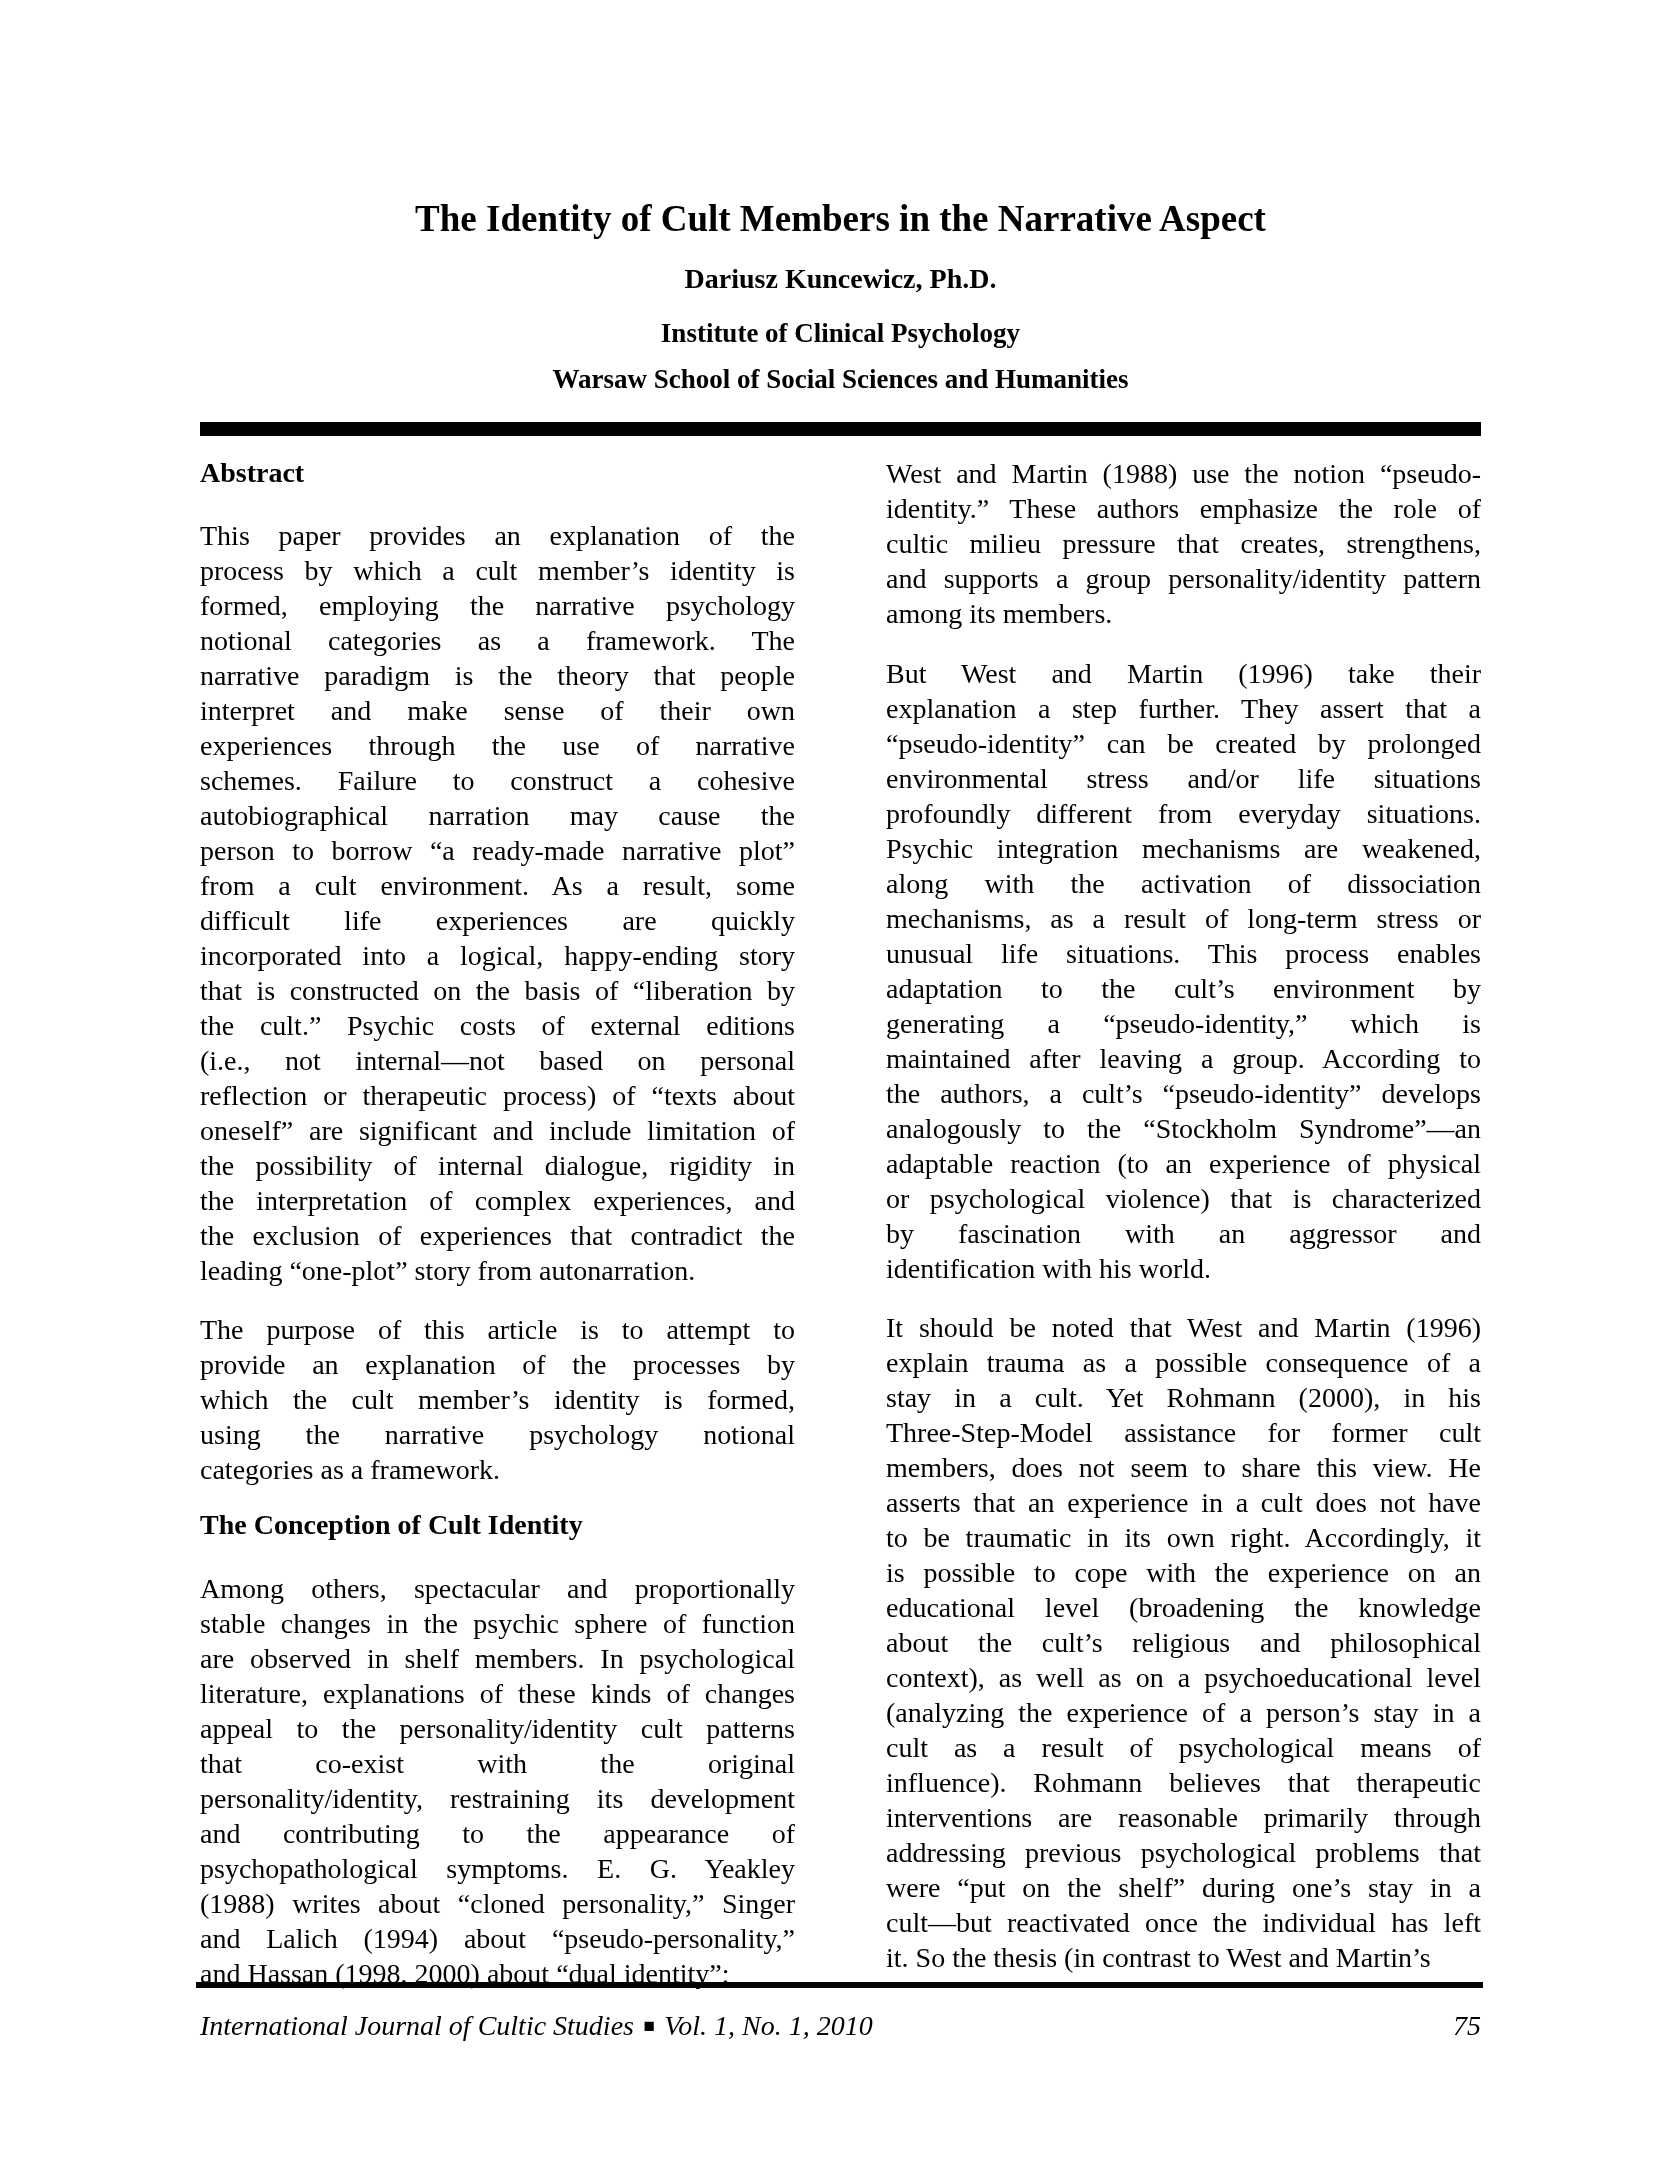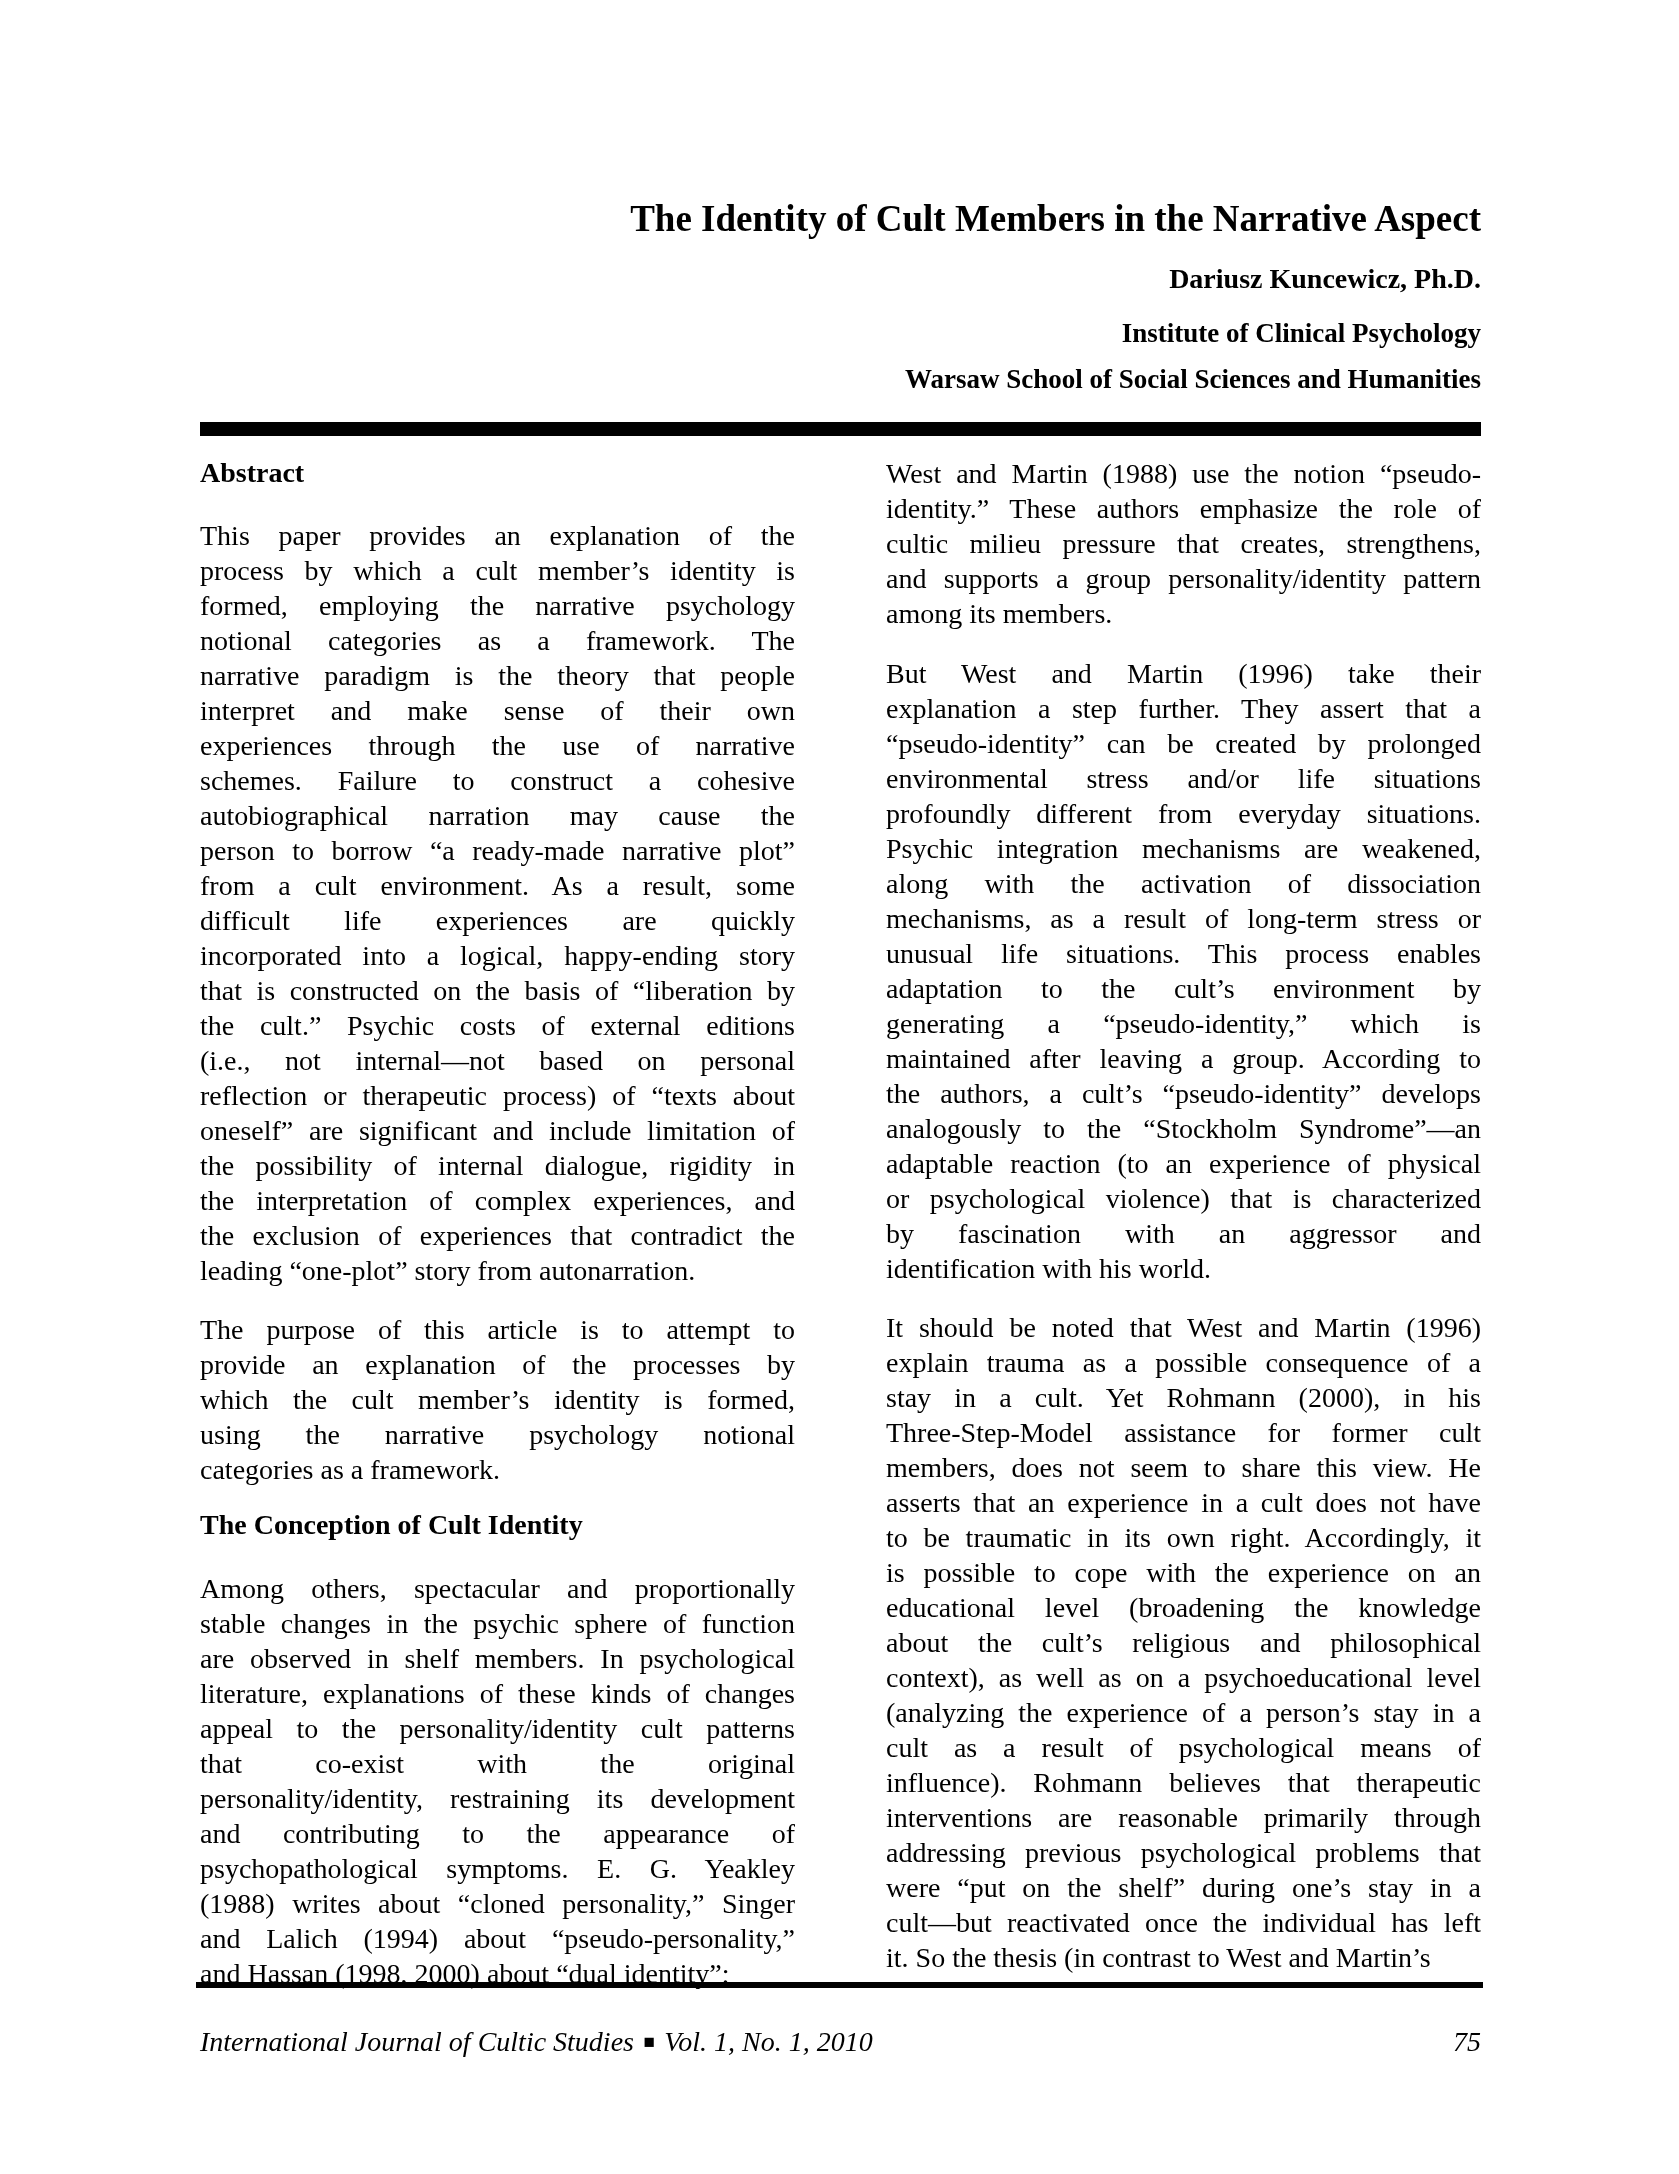--- a/index.html
+++ b/index.html
@@ -10,21 +10,21 @@
     height: 2174px;
     background: #ffffff;
     color: #000;
     font-family: "Liberation Serif", "DejaVu Serif", serif;
     overflow: hidden;
   }
   .tline {
     position: absolute;
     left: 200px;
     width: 1281px;
-    text-align: right;
+    text-align: center;
     font-weight: bold;
     white-space: nowrap;
   }
   .t-title  { top: 196px; font-size: 37px; line-height: 45px; }
   .t-author { top: 262px; font-size: 28px; line-height: 34px; font-family: Liberation Serif, serif; }
   .t-affil1 { top: 316px; font-size: 27px; line-height: 34px; }
   .t-affil2 { top: 362px; font-size: 27px; line-height: 34px; }
   .title-rule {
     position: absolute;
     left: 200px; top: 422px;
@@ -65,21 +65,20 @@
   .footer-row {
     position: absolute;
     left: 200px; top: 2008px;
     width: 1281px;
     display: flex;
     justify-content: space-between;
     align-items: baseline;
     font-size: 28px;
     line-height: 36px;
     font-style: italic;
-    margin-top: 16px;
   }
   .fsep {
     font-style: normal;
     font-size: 19px;
     margin: 0 9.4px;
     vertical-align: 2.8px;
   }
 </style>
 </head>
 <body>

